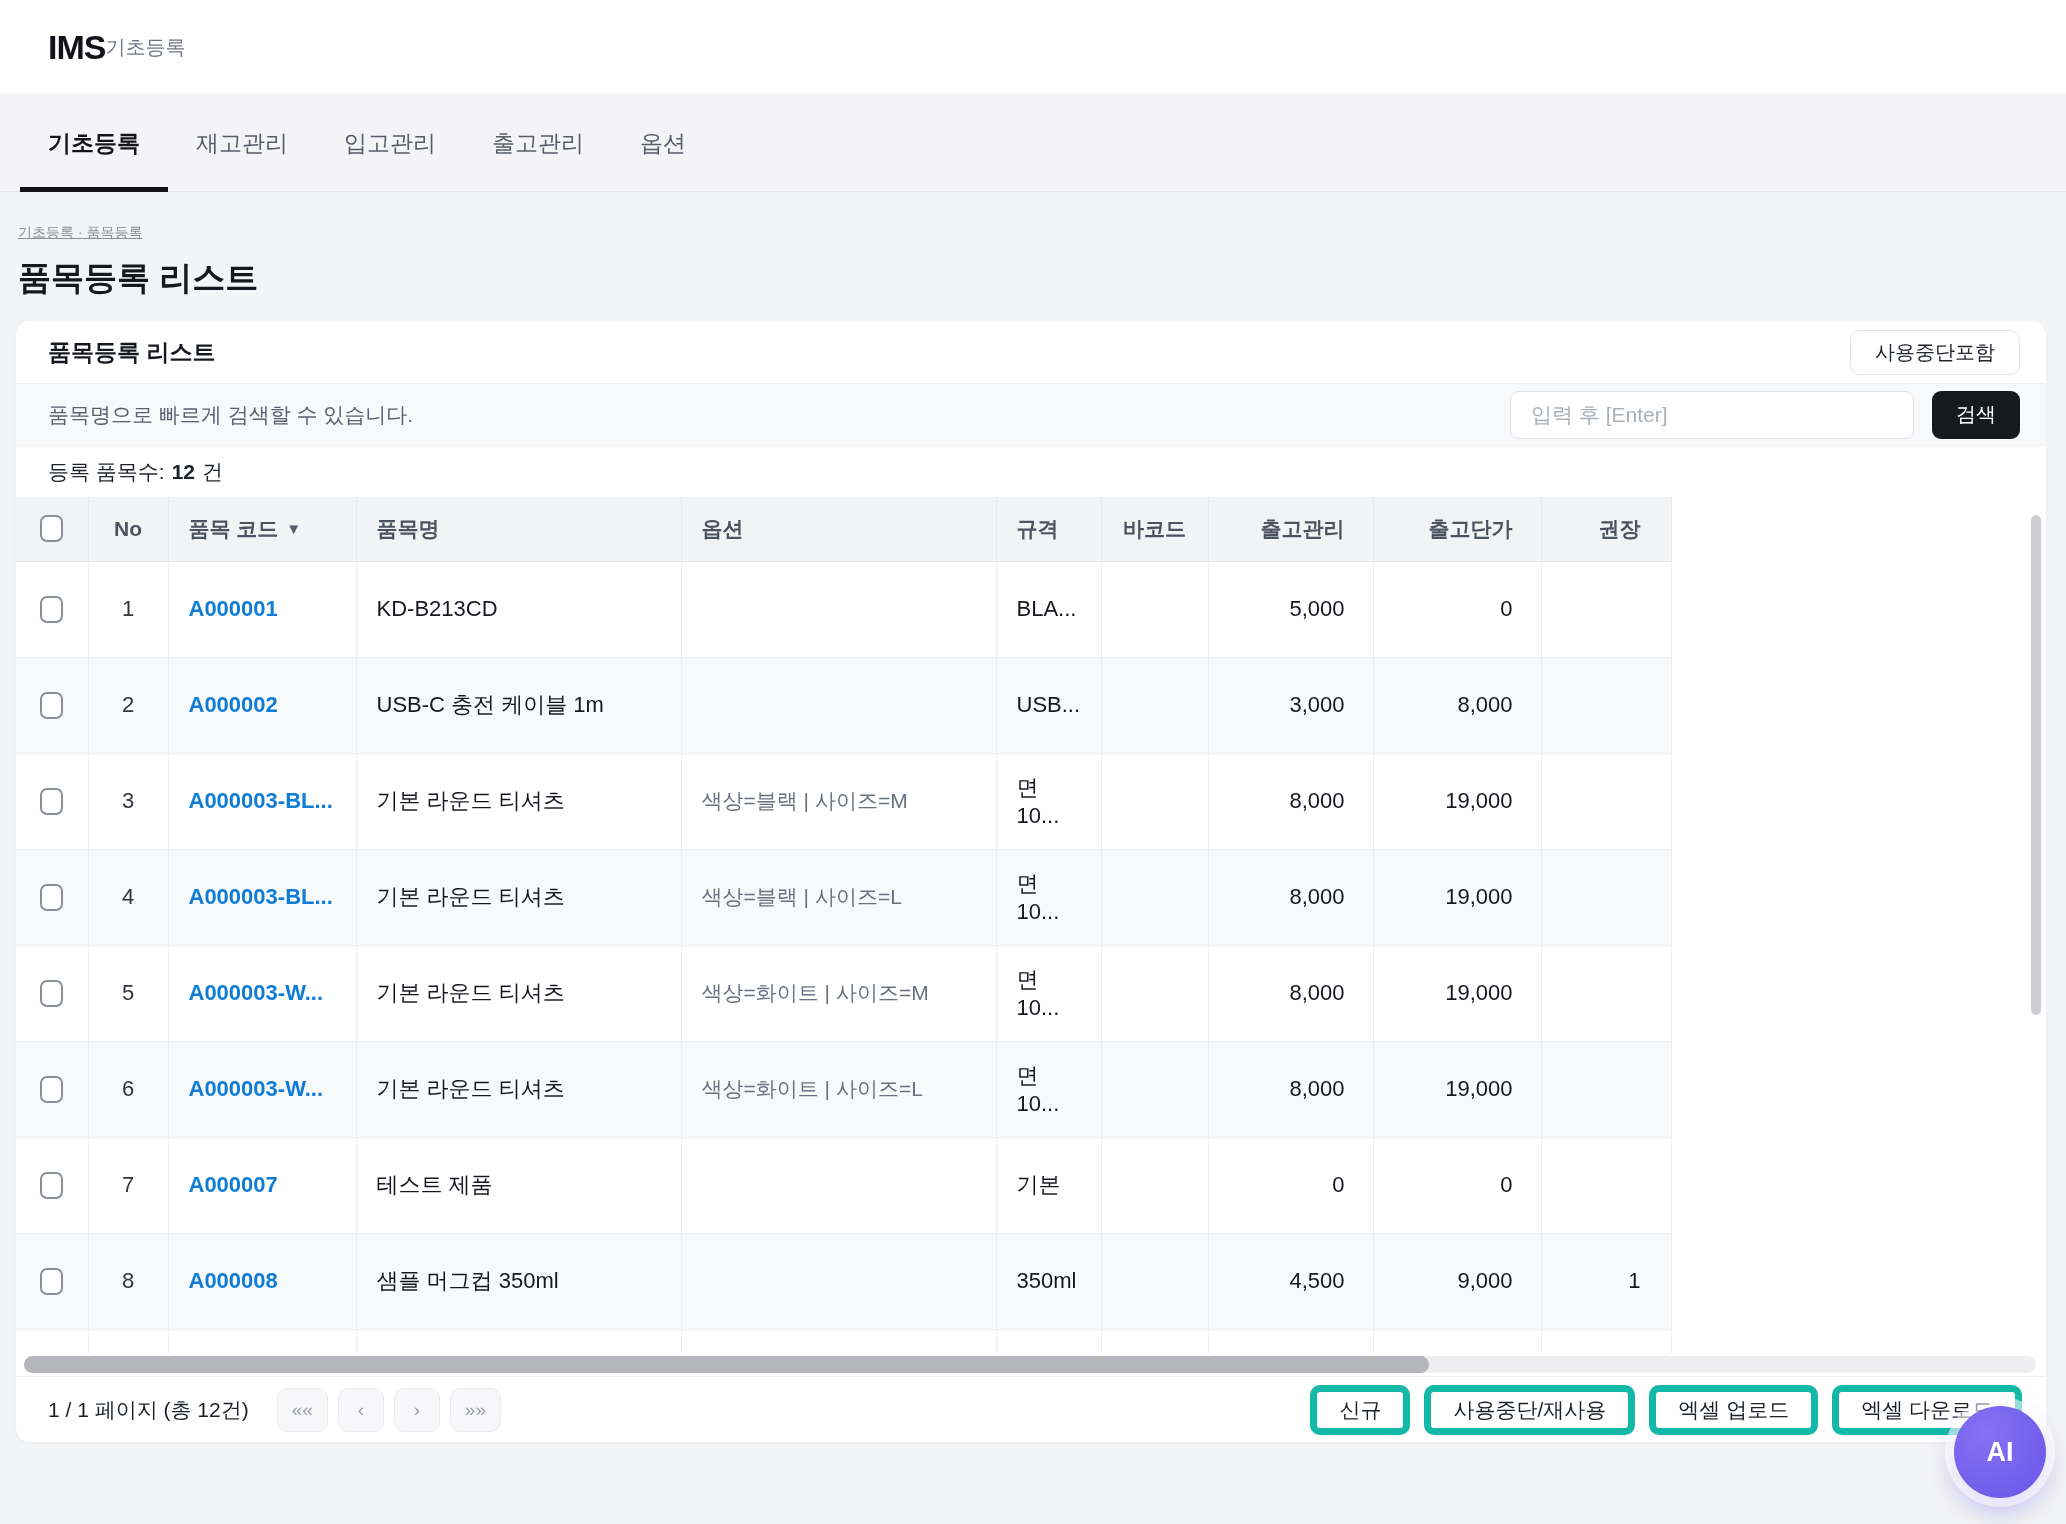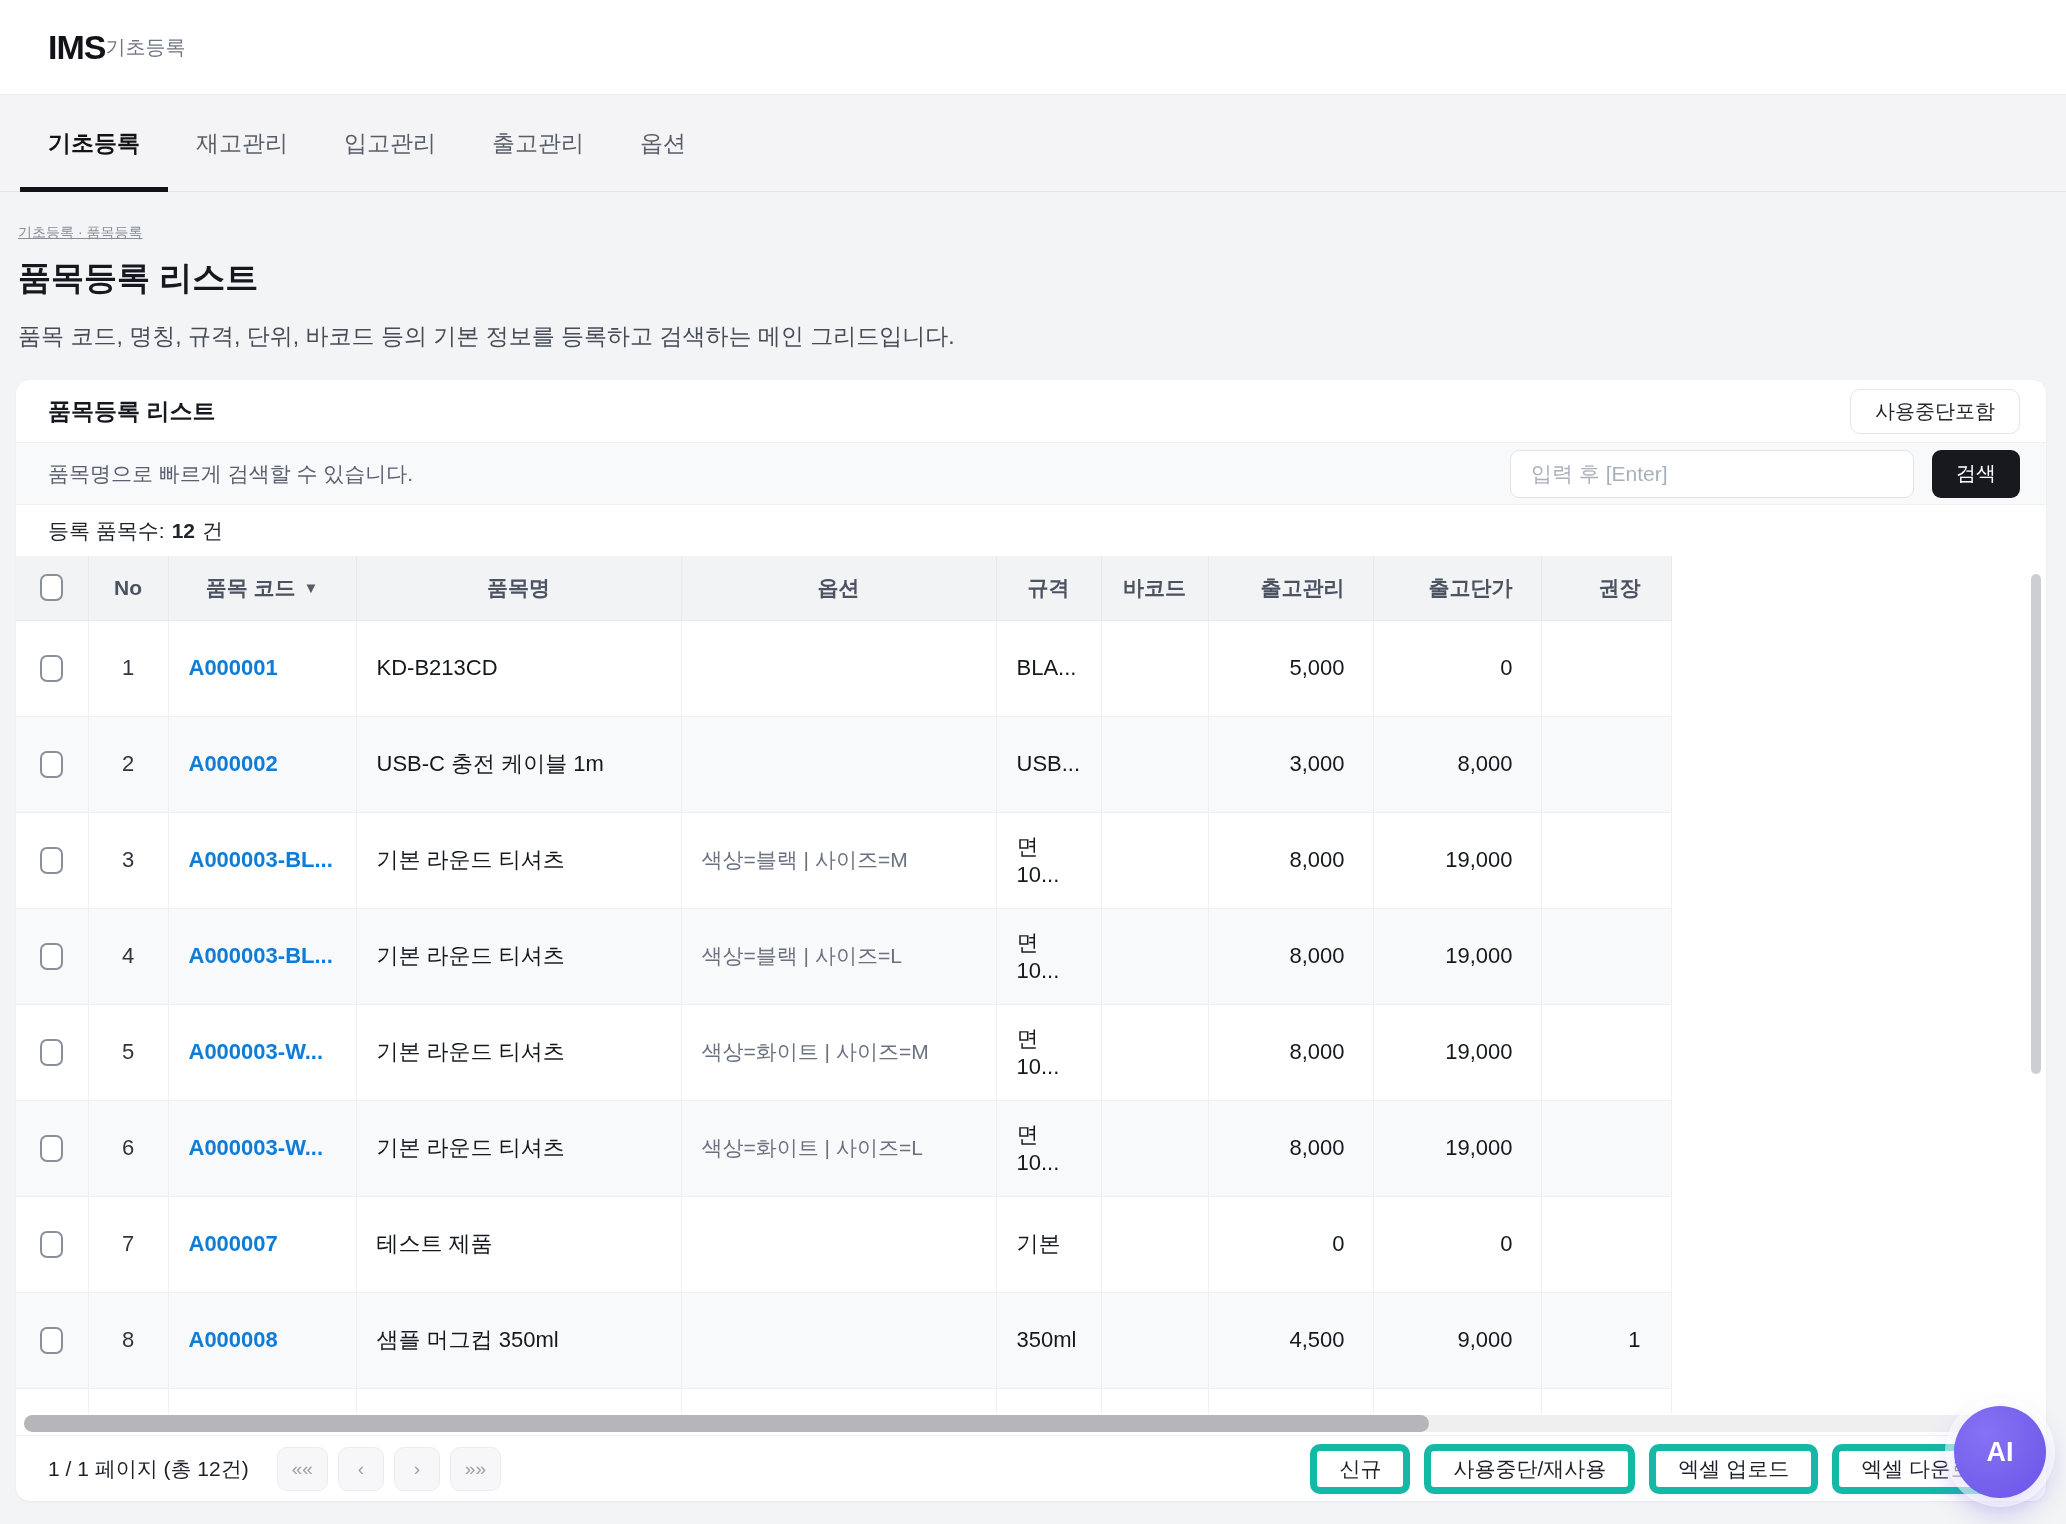--- a/index.html
+++ b/index.html
@@ -85,21 +85,21 @@
   }
   .count-value { font-weight: 700; }
 
   
   .table-wrap { height: 857px; flex-shrink: 0; overflow: hidden; position: relative; }
   table { border-collapse: collapse; table-layout: fixed; width: 1655px; }
   th, td { border: 1px solid #edeff2; }
   tr > :first-child { border-left: none; }
   thead th {
     height: 64px; background: #f2f3f5; font-size: 21px; font-weight: 700; color: #4b5260;
-    text-align: center; padding: 0 20px; border-color: #e7e9ec; border-top: none;
+    text-align: left; padding: 0 20px; border-color: #e7e9ec; border-top: none;
   }
   tbody td { height: 96px; font-size: 22px; padding: 0 20px; background-clip: padding-box; }
   tbody tr:nth-child(even) td { background-color: #f8f9fb; }
   tbody tr.partial td { height: 60px; }
   .al-c { text-align: center; }
   th.c-num, td.c-num { text-align: right; padding-right: 28px; }
   th.c-extra, td.c-extra { text-align: right; padding-right: 30px; }
   td.c-no { text-align: center; color: #30353e; }
   .code-link { color: #0f7cd6; font-weight: 700; text-decoration: none; cursor: pointer; }
   td.c-option { color: #6a7280; font-size: 21px; }
@@ -163,21 +163,20 @@
     <div class="nav-tab">출고관리</div>
     <div class="nav-tab">옵션</div>
   </div>
 
 <div class="layout">
 
 
   <div class="main">
     <div class="breadcrumb">기초등록 · 품목등록</div>
     <div class="page-title">품목등록 리스트</div>
-    <div class="page-desc">품목 코드, 명칭, 규격, 단위, 바코드 등의 기본 정보를 등록하고 검색하는 메인 그리드입니다.</div>
 
     <div class="card">
       <div class="card-head">
         <div class="card-title">품목등록 리스트</div>
         <button class="btn-outline">사용중단포함</button>
       </div>
 
       <div class="search-row">
         <div class="search-hint">품목명으로 빠르게 검색할 수 있습니다.</div>
         <input class="search-input" type="text" placeholder="입력 후 [Enter]" style="">

